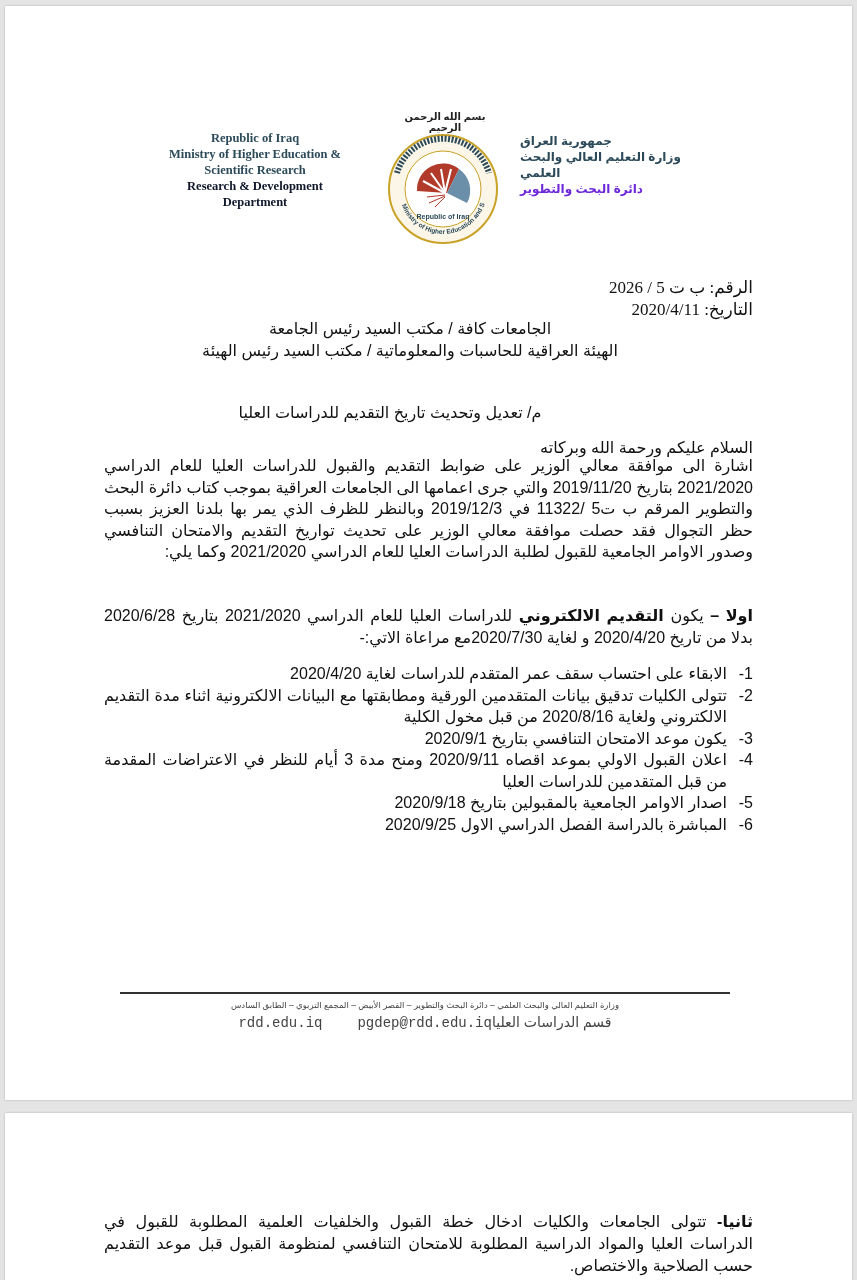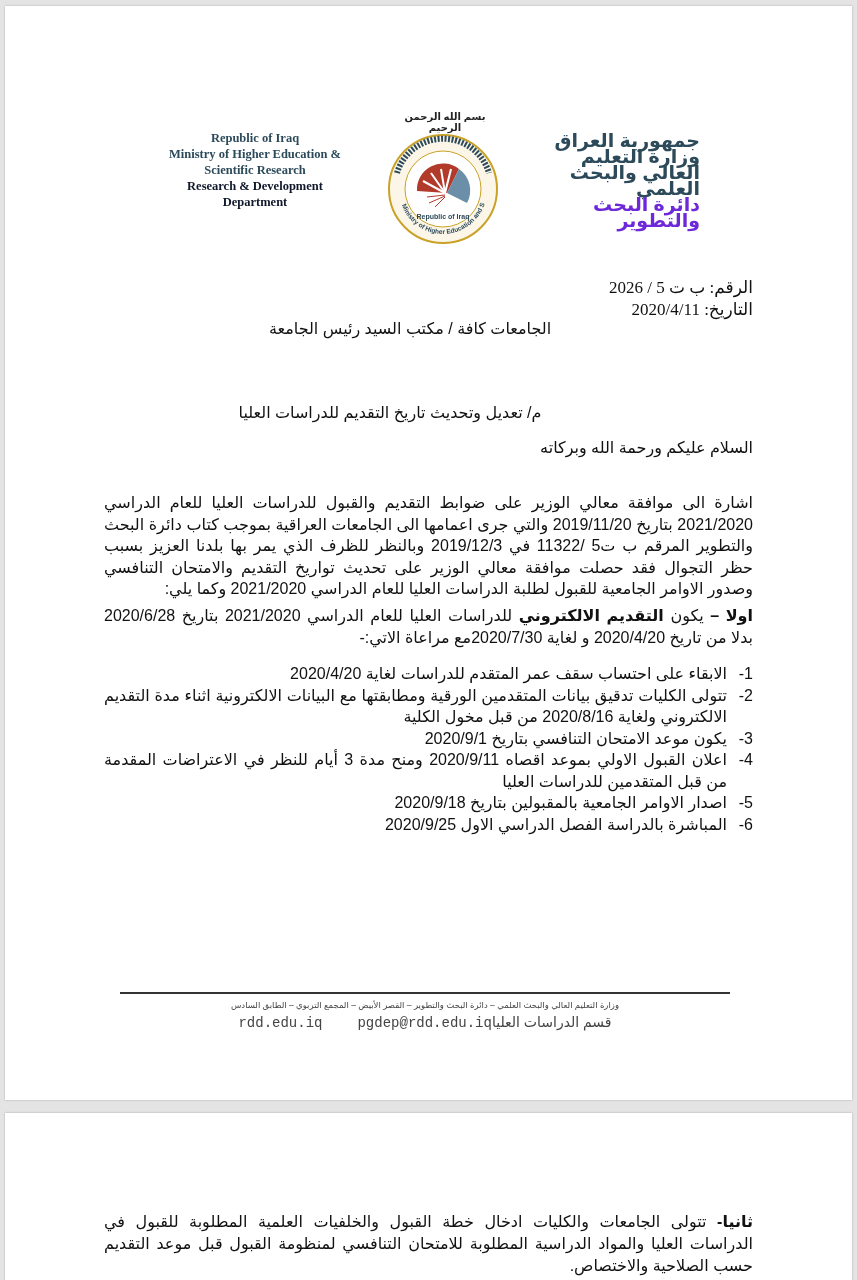--- a/index.html
+++ b/index.html
@@ -23,22 +23,22 @@
   .hdr-en {
     position: absolute; left: 150px; top: 130px; width: 210px;
     text-align: center;
     font-family: "Liberation Serif", "DejaVu Serif", serif;
     font-weight: bold; font-size: 12.5px; line-height: 16px;
     color: #2c4a5a;
   }
   .hdr-en .red { color: #0f172a; }
   .hdr-ar {
     position: absolute; left: 520px; top: 133px; width: 180px;
-    direction: rtl; text-align: right;
-    font-weight: bold; font-size: 19px; line-height: 16px;
+    direction: rtl; text-align: left;
+    font-weight: bold; font-size: 12px; line-height: 16px;
     color: #2c4a5a;
   }
   .hdr-ar .red { color: #6d28d9; }
   .basmala {
     position: absolute; left: 395px; top: 111px; width: 100px;
     text-align: center; font-size: 10px; font-weight: bold;
     direction: rtl; color: #222;
   }
   .seal {
     position: absolute; left: 387px; top: 133px; width: 112px; height: 112px;
@@ -57,21 +57,21 @@
     font-size: 16px; line-height: 22px;
   }
   .subject {
     left: 180px; top: 403px; width: 420px; text-align: center;
     font-size: 16px;
   }
   .greet {
     right: 104px; top: 438px; width: 600px; text-align: right; font-size: 16px;
   }
   .para {
-    left: 104px; right: 104px; top: 492px; text-align: justify; text-align-last: right;
+    left: 104px; right: 104px; top: 455px; text-align: justify; text-align-last: right;
     font-size: 16px; line-height: 21.5px;
   }
   .first {
     left: 104px; right: 104px; top: 605px; text-align: justify; text-align-last: right;
     font-size: 16px; line-height: 21.5px;
   }
   .first b { font-weight: bold; }
   .list {
     left: 104px; right: 104px; top: 663px; margin: 0; padding: 0; list-style: none;
     font-size: 16px; line-height: 21.5px;
@@ -150,20 +150,21 @@
     <span>ب ت 5 / 2026</span>
   </div>
   <div>
     <span>التاريخ:</span>
     <span>2020/4/11</span>
   </div>
 </div>
 
 <div class="abs rtl addr">
   <div>الجامعات كافة / مكتب السيد رئيس الجامعة</div>
+  <div>الهيئة العراقية للحاسبات والمعلوماتية / مكتب السيد رئيس الهيئة</div>
 </div>
 
 <div class="abs rtl subject">م/ تعديل وتحديث  تاريخ التقديم للدراسات العليا</div>
 
 <div class="abs rtl greet">السلام عليكم ورحمة الله وبركاته</div>
 
 <div class="abs rtl para">اشارة الى موافقة معالي الوزير على ضوابط التقديم والقبول للدراسات العليا للعام الدراسي 2021/2020 بتاريخ 2019/11/20 والتي جرى اعمامها الى الجامعات العراقية بموجب كتاب دائرة البحث والتطوير المرقم ب ت5 /11322 في 2019/12/3 وبالنظر للظرف الذي يمر بها بلدنا العزيز بسبب حظر التجوال فقد حصلت موافقة معالي الوزير على تحديث تواريخ التقديم والامتحان التنافسي وصدور الاوامر الجامعية للقبول لطلبة الدراسات العليا للعام الدراسي 2021/2020 وكما يلي:</div>
 
 <div class="abs rtl first">
   <b>اولا –</b>

